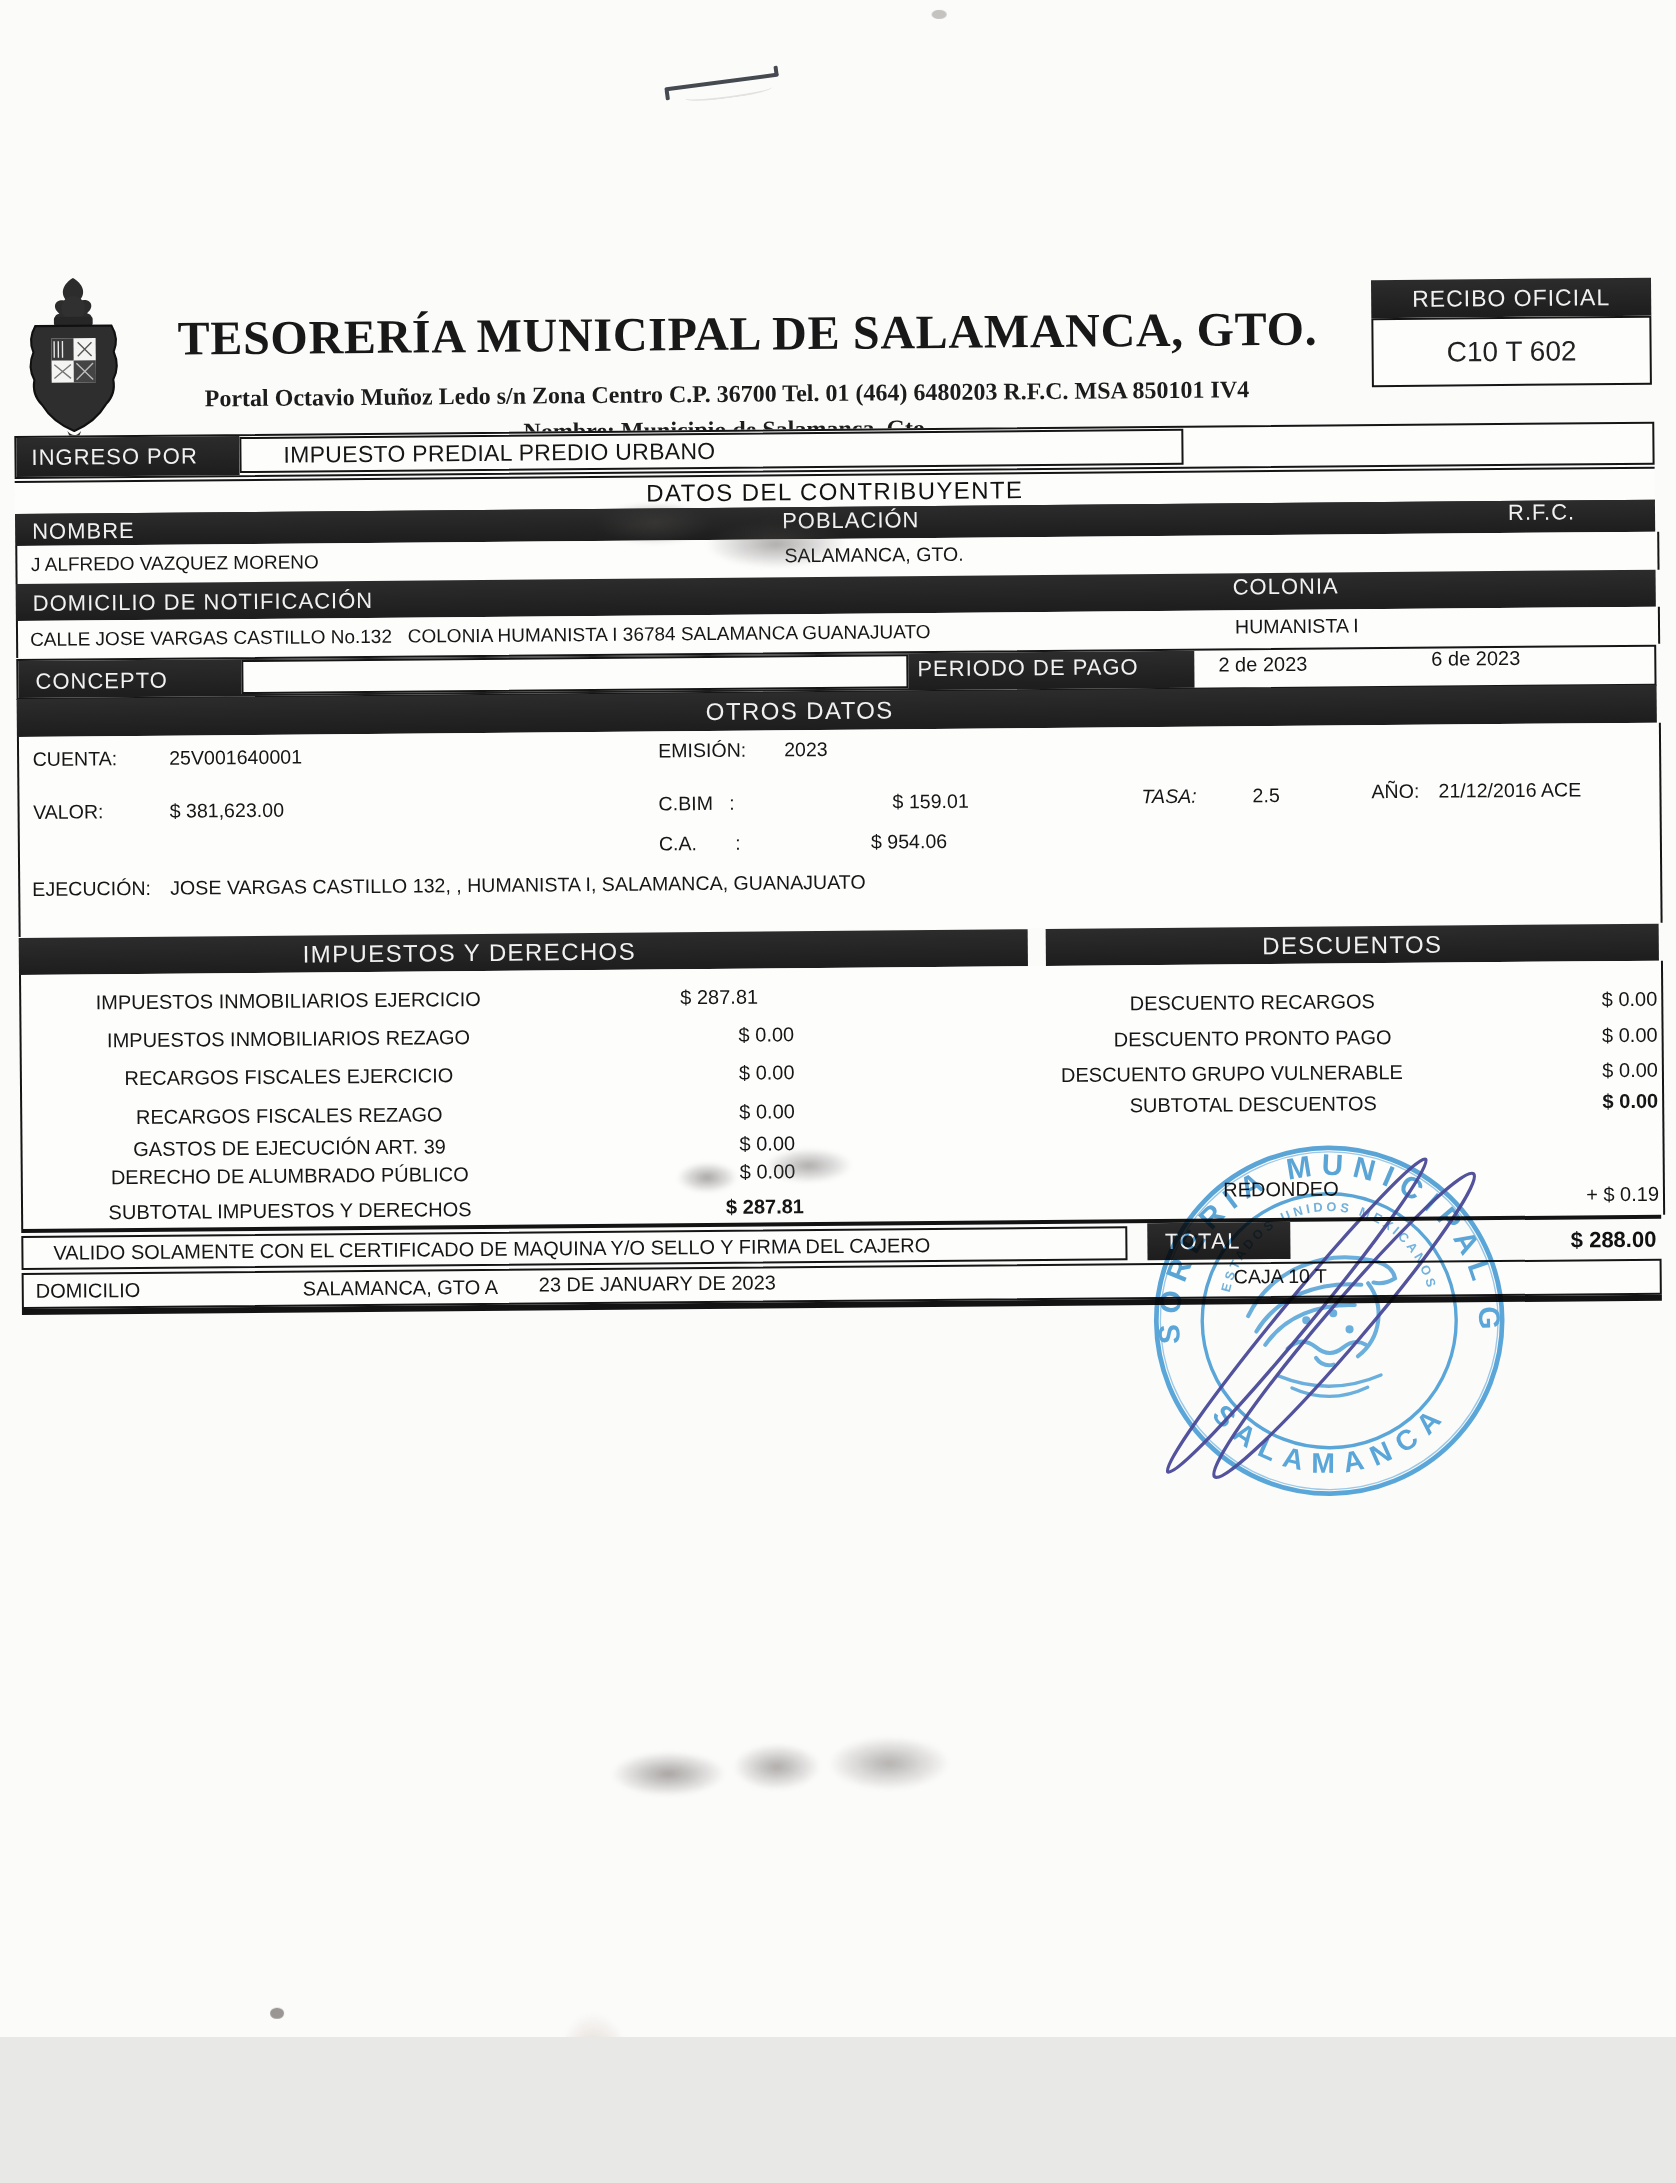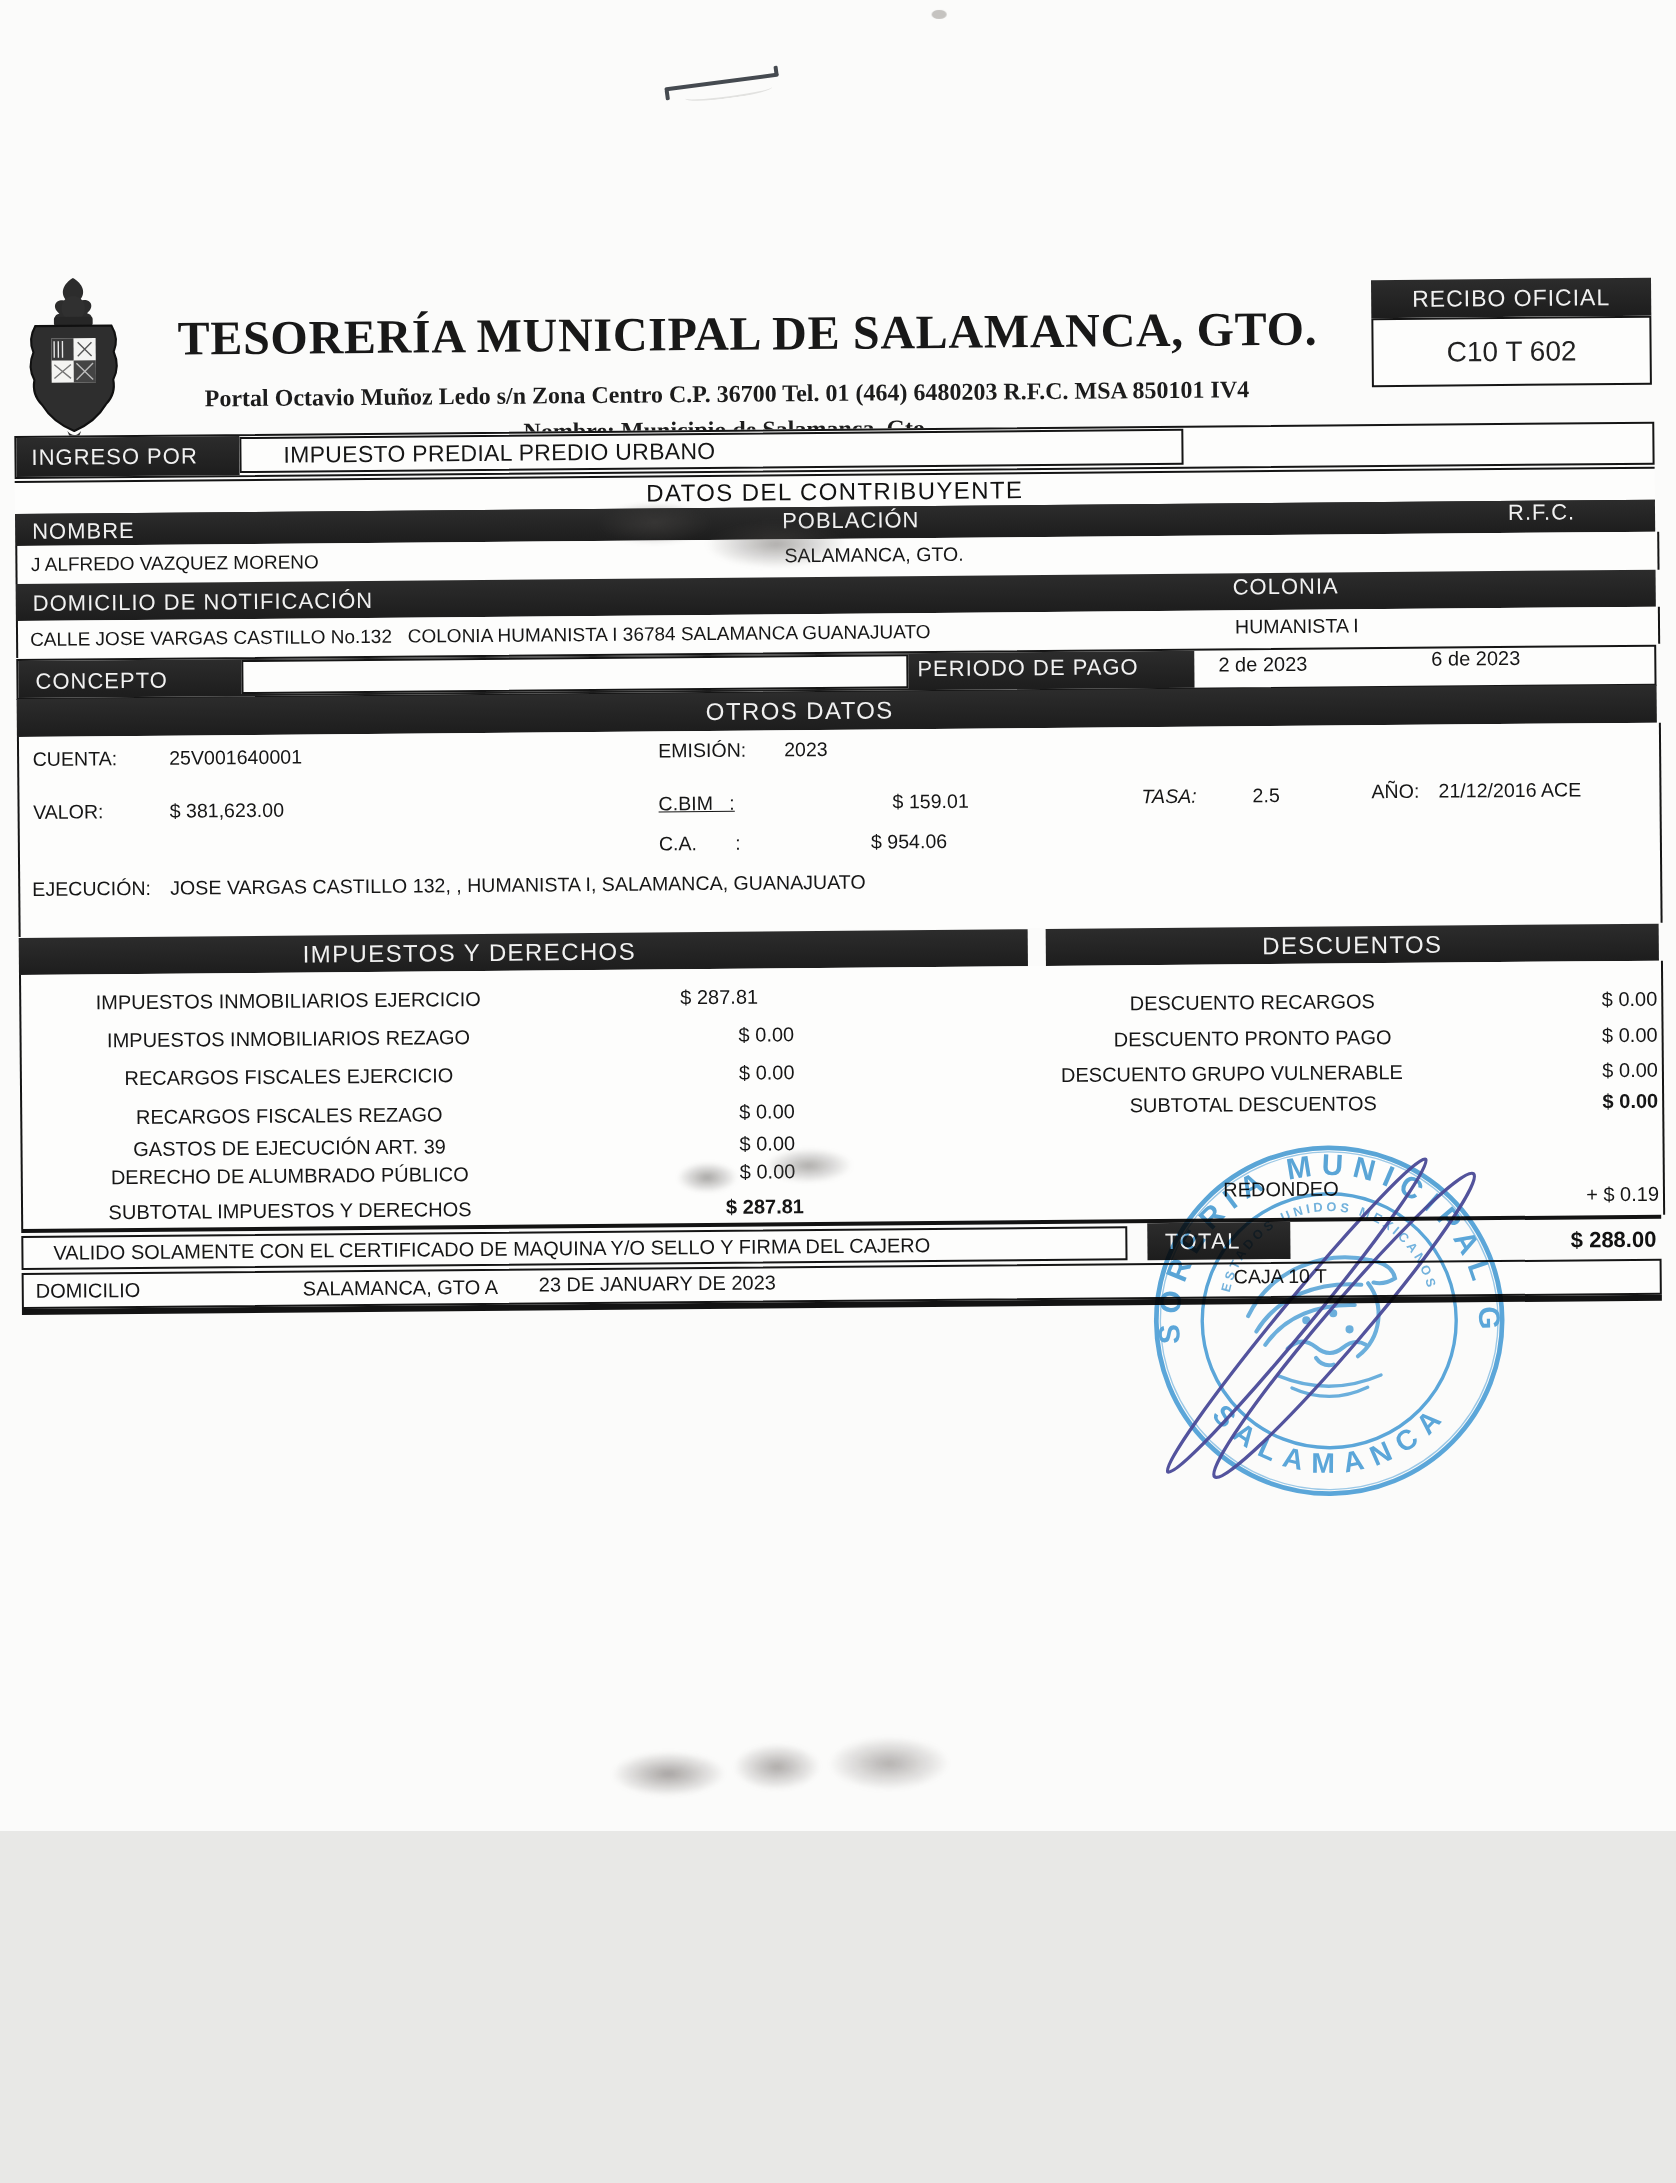--- a/index.html
+++ b/index.html
@@ -1,16 +1,16 @@
 <!DOCTYPE html>
 <html style="font-size:10.8px"><head>
 <meta charset="utf-8">
 <style>
   html,body{margin:0;padding:0;background:#e8e8e6;}
-  .page{position:relative;width:1676px;height:1831px;background:#fbfbfa;overflow:hidden;
+  .page{position:relative;width:1676px;height:2037px;background:#fbfbfa;overflow:hidden;
         font-family:"Liberation Sans","DejaVu Sans",sans-serif;color:#1a1a1a;}
   .doc{position:absolute;left:0;top:0;width:1676px;height:2183px;
        transform:rotate(-0.5deg);transform-origin:20px 1089px;}
   .abs{position:absolute;}
   .band{position:absolute;background:linear-gradient(180deg,#2c2c2c,#1d1d1d);color:#f1f1f1;}
   .band .lbl{position:absolute;font-size:22px;letter-spacing:1px;font-weight:400;white-space:nowrap;}
   .center-text{display:flex;align-items:center;justify-content:center;}
   .vcenter{display:flex;align-items:center;}
   .serif{font-family:"Liberation Serif","DejaVu Serif",serif;}
   .body-txt{font-size:19.6px;color:#161616;white-space:nowrap;}
@@ -110,21 +110,21 @@
   </div>
 
   <div class="abs" style="left:20px;top:737px;width:1640px;height:200px;background:#fdfdfc;border-left:2px solid #151515;border-right:2px solid #151515;">
     <span class="body-txt abs" style="left:13.5px;top:10.8px;">CUENTA:</span>
     <span class="body-txt abs" style="left:150px;top:10.8px;">25V001640001</span>
     <span class="body-txt abs" style="left:639px;top:8px;">EMISIÓN:</span>
     <span class="body-txt abs" style="left:765px;top:8px;text-align:right;">2023</span>
 
     <span class="body-txt abs" style="left:13.5px;top:64px;">VALOR:</span>
     <span class="body-txt abs" style="left:150px;top:64px;">$ 381,623.00</span>
-    <span class="body-txt abs pre" style="left:639px;top:61px;text-decoration:underline;">C.BIM   :</span>
+    <span class="body-txt abs pre" style="left:639px;top:61px;">C.BIM   :</span>
     <span class="body-txt abs" style="left:873px;top:61px;">$ 159.01</span>
     <span class="body-txt abs" style="left:1122px;top:58px;font-style:italic;">TASA:</span>
     <span class="body-txt abs" style="left:1233px;top:58px;">2.5</span>
     <span class="body-txt abs" style="left:1352px;top:55px;">AÑO:</span>
     <span class="body-txt abs" style="left:1419px;top:55px;">21/12/2016 ACE</span>
 
     <span class="body-txt abs pre" style="left:639px;top:101px;">C.A.       :</span>
     <span class="body-txt abs" style="left:851px;top:101px;">$ 954.06</span>
 
     <span class="body-txt abs" style="left:12px;top:141px;">EJECUCIÓN:</span>

